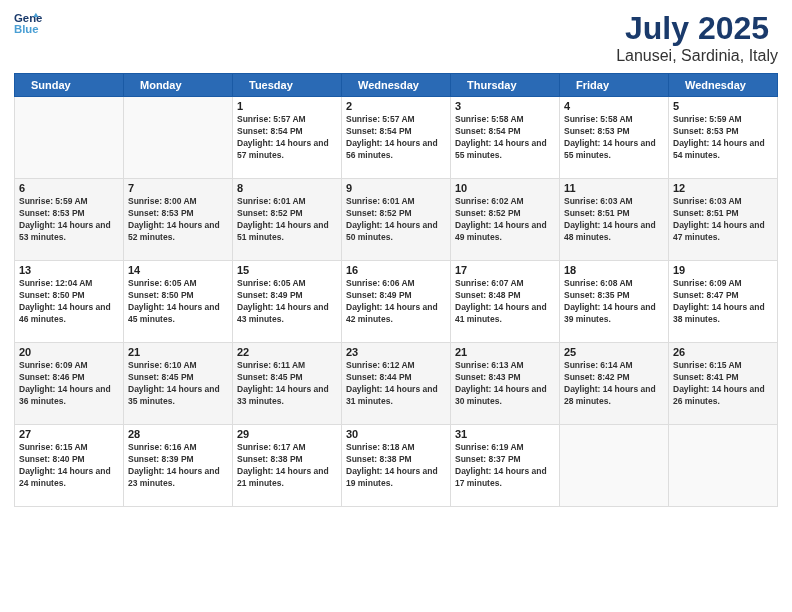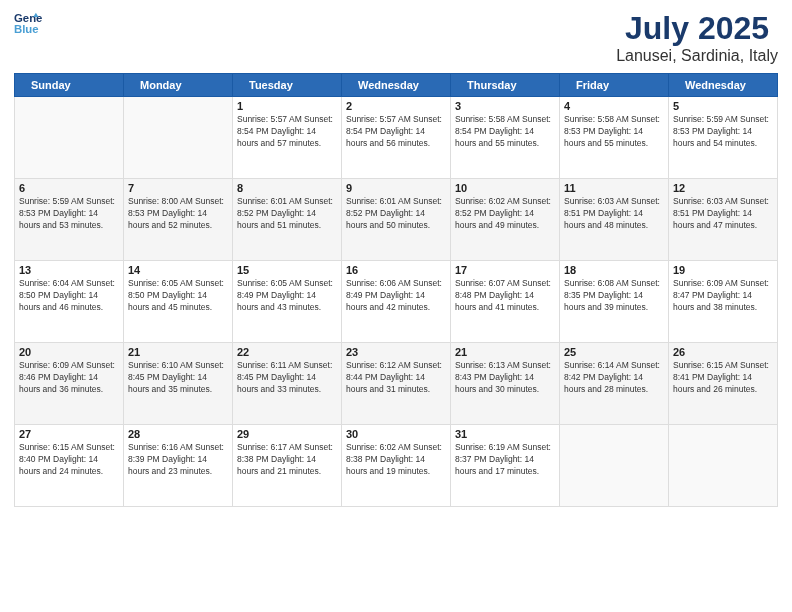--- a/index.html
+++ b/index.html
@@ -74,20 +74,21 @@
       font-size: 11px;
       font-weight: bold;
       color: #222;
       display: block;
       margin-bottom: 2px;
     }
     .day-info {
       font-size: 8.5px;
       color: #333;
       line-height: 1.4;
+      font-weight: bold;
     }
     tr:nth-child(even) td {
       background: #f5f5f5;
     }
     tr:nth-child(even) td.empty {
       background: #f0f0f0;
     }
   </style>
 </head>
 <body>
@@ -194,21 +195,21 @@
           <td>
             <span class="day-num">12</span>
             <div class="day-info">Sunrise: 6:03 AM
 Sunset: 8:51 PM
 Daylight: 14 hours and 47 minutes.</div>
           </td>
         </tr>
         <tr>
           <td>
             <span class="day-num">13</span>
-            <div class="day-info">Sunrise: 6:04 AM
+            <div class="day-info">Sunrise: 12:04 AM
 Sunset: 8:50 PM
 Daylight: 14 hours and 46 minutes.</div>
           </td>
           <td>
             <span class="day-num">14</span>
             <div class="day-info">Sunrise: 6:05 AM
 Sunset: 8:50 PM
 Daylight: 14 hours and 45 minutes.</div>
           </td>
           <td>
@@ -300,21 +301,21 @@
 Daylight: 14 hours and 23 minutes.</div>
           </td>
           <td>
             <span class="day-num">29</span>
             <div class="day-info">Sunrise: 6:17 AM
 Sunset: 8:38 PM
 Daylight: 14 hours and 21 minutes.</div>
           </td>
           <td>
             <span class="day-num">30</span>
-            <div class="day-info">Sunrise: 6:02 AM
+            <div class="day-info">Sunrise: 8:18 AM
 Sunset: 8:38 PM
 Daylight: 14 hours and 19 minutes.</div>
           </td>
           <td>
             <span class="day-num">31</span>
             <div class="day-info">Sunrise: 6:19 AM
 Sunset: 8:37 PM
 Daylight: 14 hours and 17 minutes.</div>
           </td>
           <td class="empty"></td>

